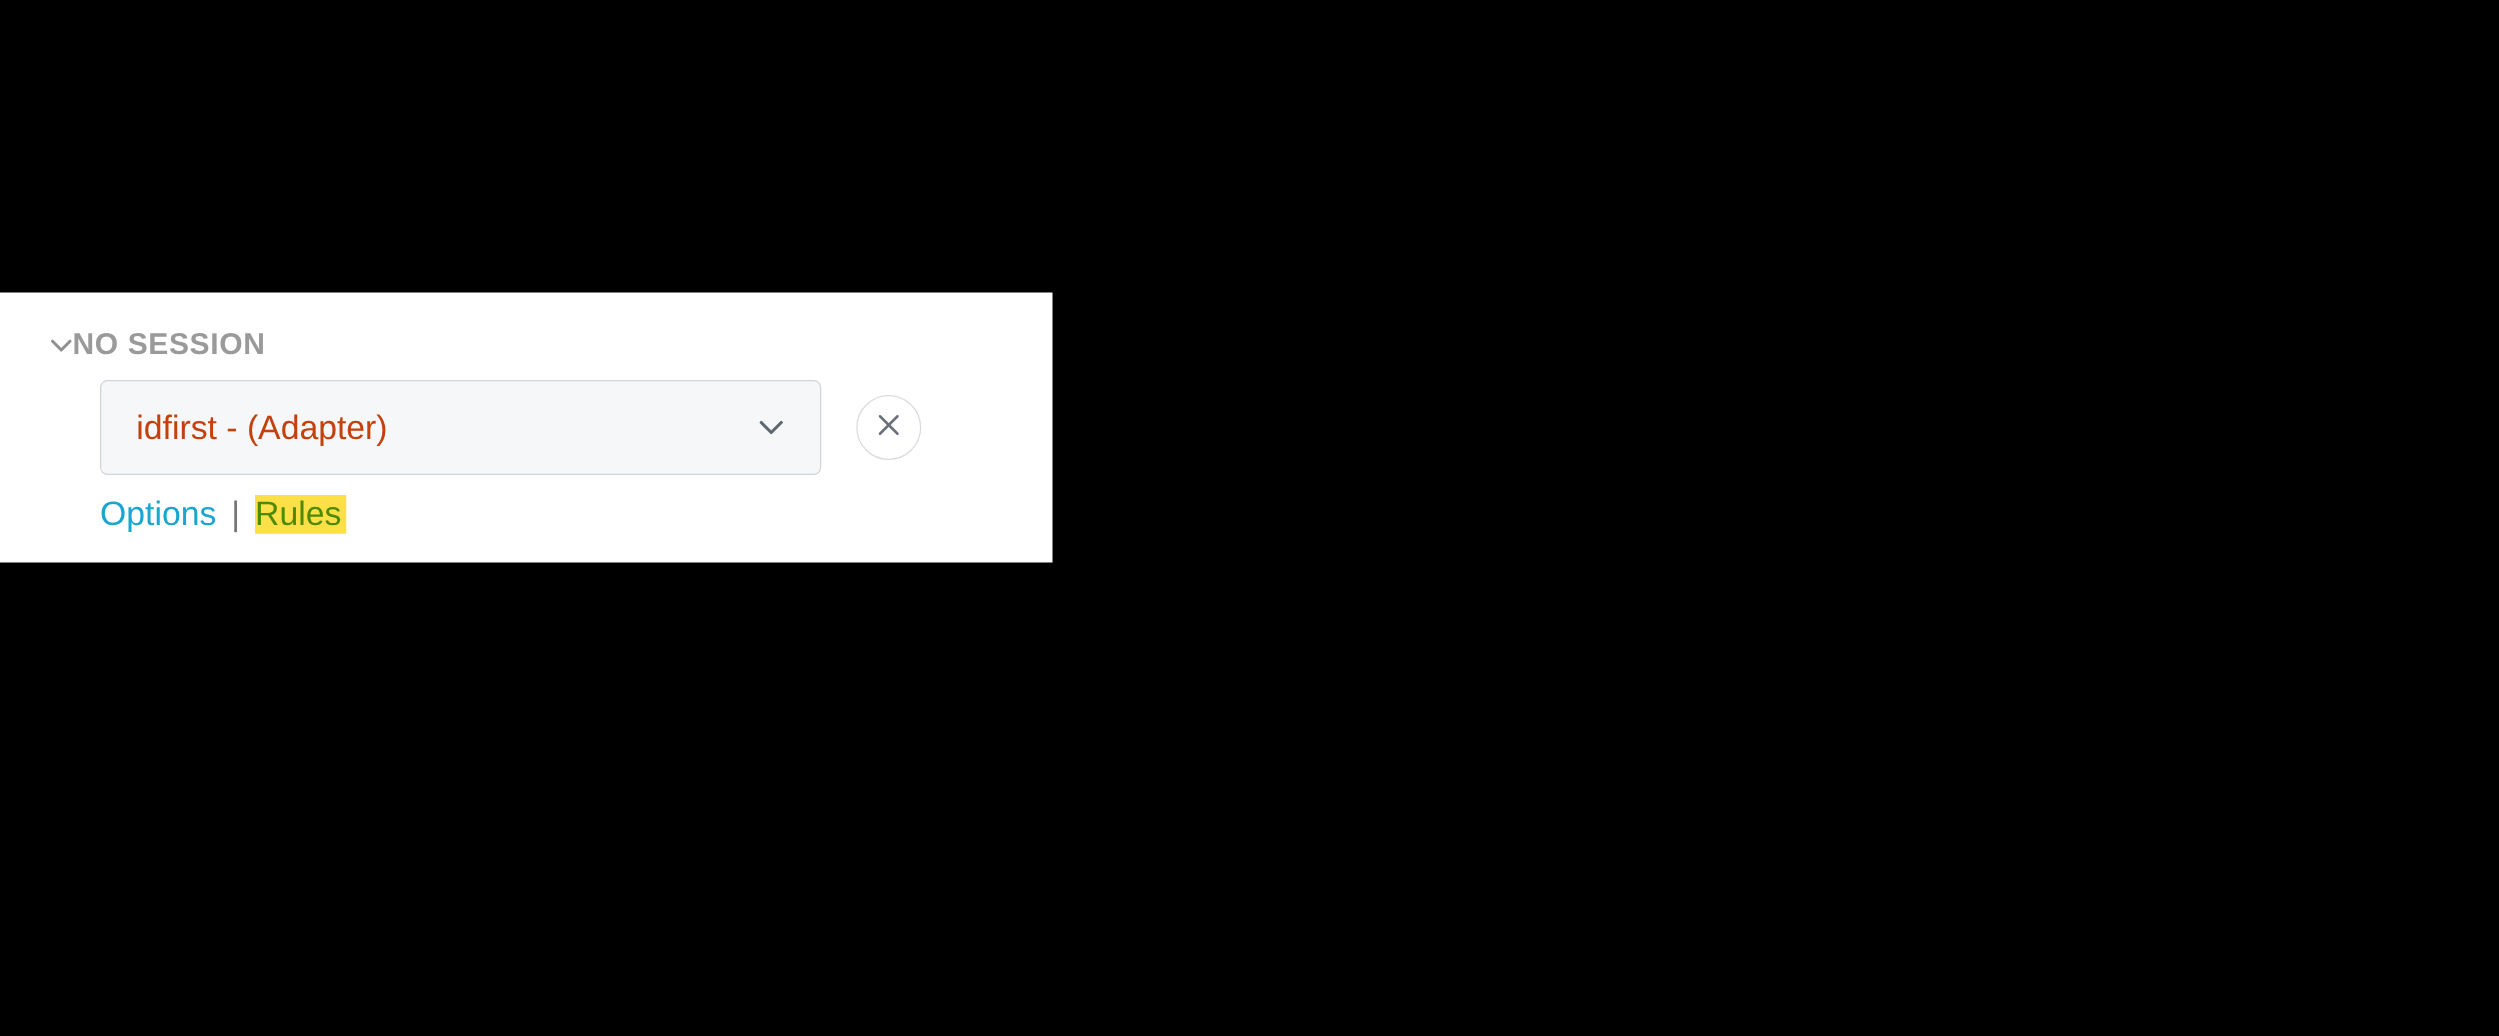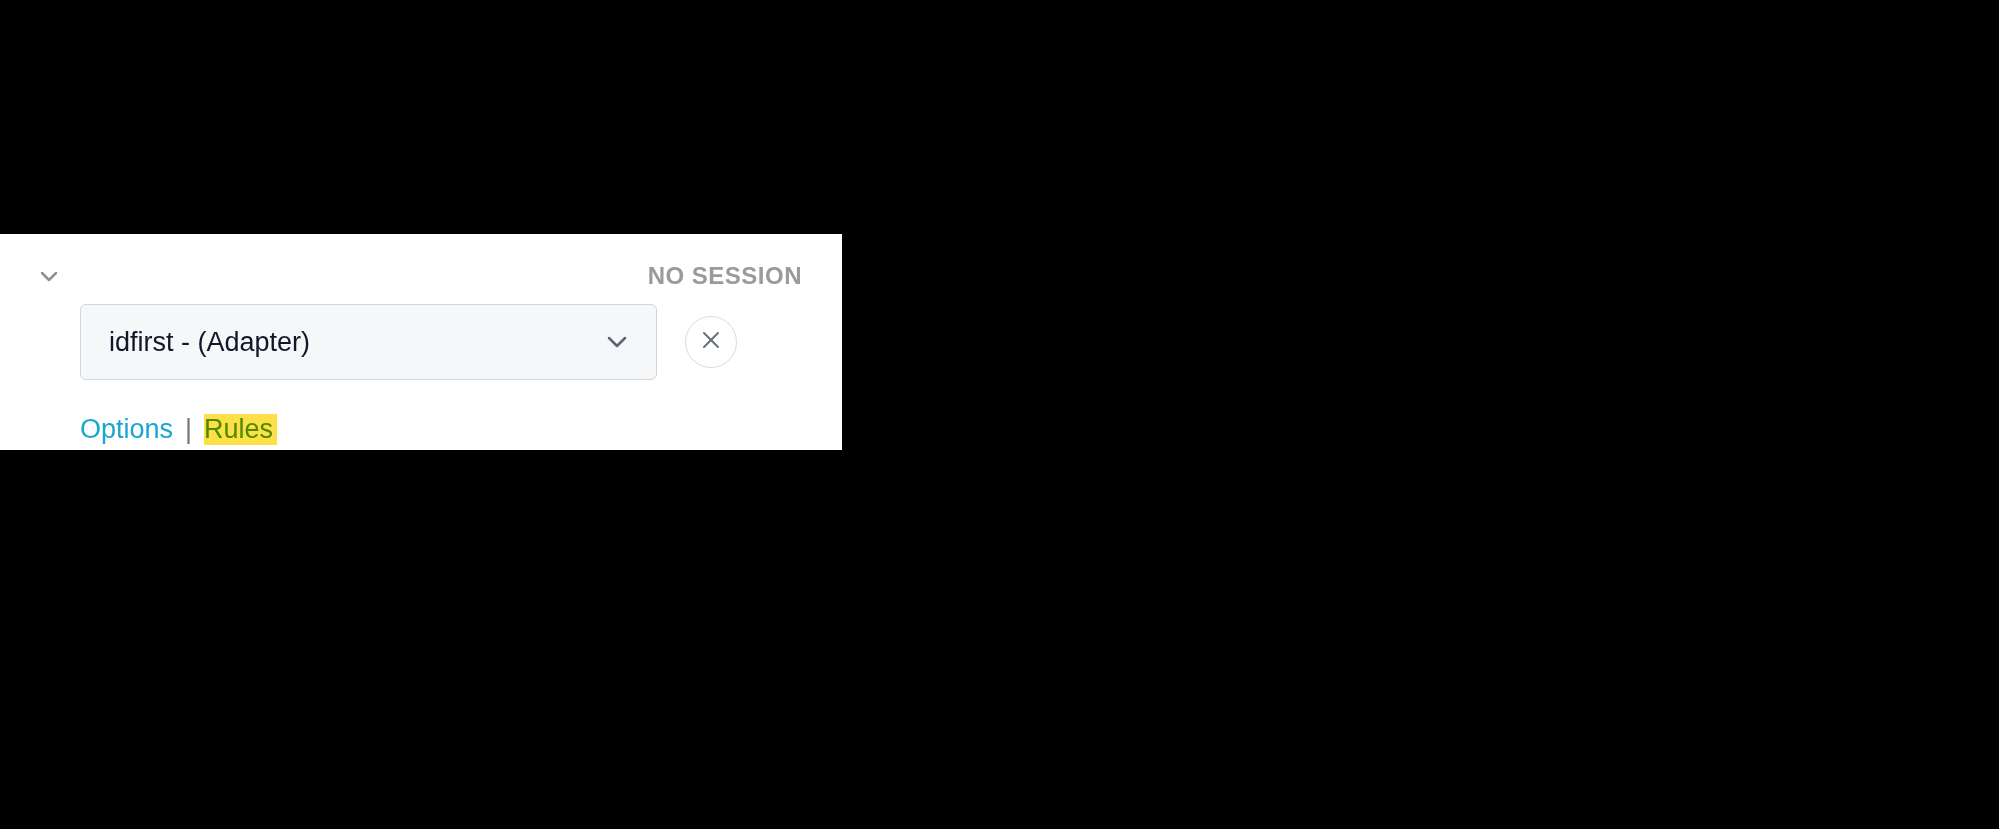--- a/index.html
+++ b/index.html
@@ -19,22 +19,20 @@
       left: 0;
       top: 234px;
       width: 842px;
       height: 216px;
       background: #ffffff;
       padding: 28px 40px;
     }
     .header-row {
       display: flex;
       align-items: center;
-      gap: 12px;
-      justify-content: space-between;
     }
     .chevron-down {
       width: 18px;
       height: 18px;
       display: flex;
       align-items: center;
       justify-content: center;
       color: #919191;
       flex-shrink: 0;
     }
@@ -58,41 +56,41 @@
       border: 1px solid #d0d5d9;
       border-radius: 6px;
       display: flex;
       align-items: center;
       justify-content: space-between;
       padding: 0 28px;
       cursor: pointer;
     }
     .select-value {
       font-size: 27px;
-      color: #0f172a;
+      color: #c2410c;
     }
     .select-caret {
       color: #5d6773;
       display: flex;
       align-items: center;
     }
     .close-btn {
       width: 52px;
       height: 52px;
       border-radius: 50%;
       border: 1px solid #d8dcdf;
       background: #ffffff;
       display: flex;
       align-items: center;
       justify-content: center;
       cursor: pointer;
       color: #6a7077;
     }
     .links-row {
-      margin-top: 34px;
+      margin-top: 16px;
       margin-left: 40px;
       display: flex;
       align-items: flex-end;
       font-size: 27px;
     }
     .link-options {
       color: #1aa6cf;
       cursor: pointer;
     }
     .separator {

